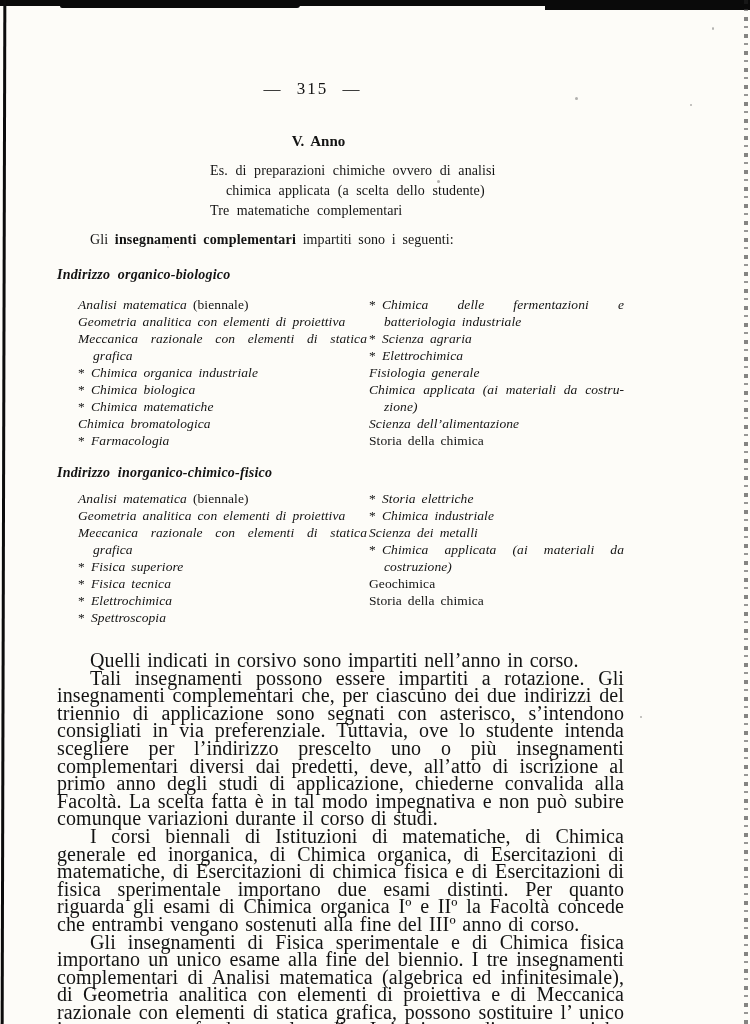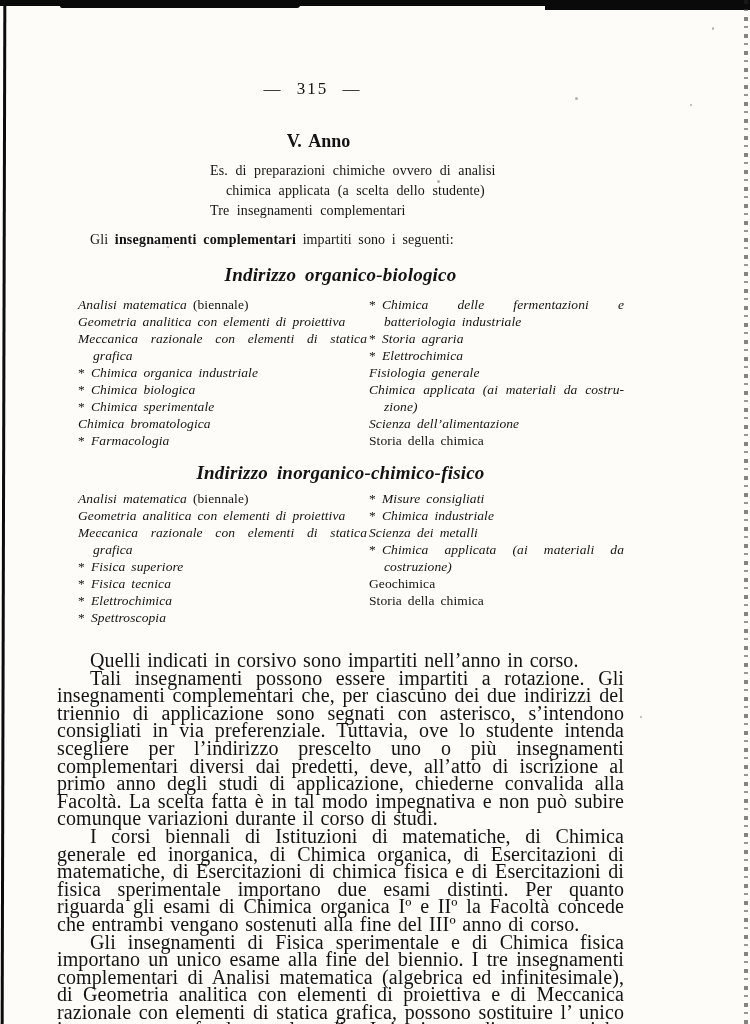--- a/index.html
+++ b/index.html
@@ -27,35 +27,35 @@
     box-sizing:border-box;
     width:682px;height:1024px;
     padding:79px 58px 0 57px;
   }
   .pagenum{
     text-align:center;position:relative;left:-28px;
     font-size:17px;line-height:20px;letter-spacing:2px;word-spacing:8px;
   }
   .anno-heading{
     text-align:center;position:relative;left:-22px;
-    font-weight:bold;font-size:18px;line-height:20px;margin-top:32px;word-spacing:3px;
+    font-weight:bold;font-size:15px;line-height:20px;margin-top:32px;word-spacing:3px;
   }
   .intro{
     margin:10px 0 0 153px;
     font-size:14px;line-height:20px;word-spacing:4px;letter-spacing:.1px;
   }
   .intro .line2{padding-left:16px;}
   .lead{
     margin-top:9px;text-indent:33px;
     font-size:14px;line-height:20px;word-spacing:3px;letter-spacing:.1px;
   }
   .lead b{letter-spacing:.2px;}
   .sec-title{
-    text-align:center;
-    font-style:italic;font-weight:bold;font-size:19px;line-height:18px;
+    text-align:left;
+    font-style:italic;font-weight:bold;font-size:14px;line-height:18px;
     word-spacing:4px;letter-spacing:.2px;
     margin:16px 0 12px 0;
   }
   .sec2 .sec-title{margin-top:15px;margin-bottom:8px;}
   .cols{display:flex;}
   .col-left{box-sizing:border-box;width:310px;padding-left:21px;flex:0 0 310px;}
   .col-right{box-sizing:border-box;flex:1;padding-left:2px;}
   .course{
     font-style:italic;
     font-size:13.5px;line-height:17px;
@@ -93,41 +93,41 @@
 
 <div class="content">
 
   <div class="pagenum">— 315 —</div>
 
   <div class="anno-heading">V. Anno</div>
 
   <div class="intro">
     <div>Es. di preparazioni chimiche ovvero di analisi</div>
     <div class="line2">chimica applicata (a scelta dello studente)</div>
-    <div>Tre insegnamenti complementari</div>
+    <div>Tre matematiche complementari</div>
   </div>
 
   <div class="lead"><span>Gli </span><b>insegnamenti complementari</b><span> impartiti sono i seguenti:</span></div>
 
   <section class="sec1">
     <div class="sec-title">Indirizzo organico-biologico</div>
     <div class="cols">
       <div class="col-left">
           <div class="course"><span>Analisi matematica</span><span class="suffix"> (biennale)</span></div>
           <div class="course"><span>Geometria analitica con elementi di proiettiva</span></div>
           <div class="course"><span>Meccanica razionale con elementi di statica grafica</span></div>
           <div class="course"><span class="ast">*</span><span>Chimica organica industriale</span></div>
           <div class="course"><span class="ast">*</span><span>Chimica biologica</span></div>
-          <div class="course"><span class="ast">*</span><span>Chimica sperimentale</span></div>
+          <div class="course"><span class="ast">*</span><span>Chimica matematiche</span></div>
           <div class="course"><span>Chimica bromatologica</span></div>
           <div class="course"><span class="ast">*</span><span>Farmacologia</span></div>
         </div>
       <div class="col-right">
           <div class="course"><span class="ast">*</span><span>Chimica delle fermentazioni e batteriologia industriale</span></div>
-          <div class="course"><span class="ast">*</span><span>Storia agraria</span></div>
+          <div class="course"><span class="ast">*</span><span>Scienza agraria</span></div>
           <div class="course"><span class="ast">*</span><span>Elettrochimica</span></div>
           <div class="course"><span>Fisiologia generale</span></div>
           <div class="course"><span>Chimica applicata (ai materiali da costru­zione)</span></div>
           <div class="course"><span>Scienza dell’alimentazione</span></div>
           <div class="course roman"><span>Storia della chimica</span></div>
         </div>
     </div>
   </section>
 
   <section class="sec2">
@@ -136,21 +136,21 @@
       <div class="col-left">
           <div class="course"><span>Analisi matematica</span><span class="suffix"> (biennale)</span></div>
           <div class="course"><span>Geometria analitica con elementi di proiettiva</span></div>
           <div class="course"><span>Meccanica razionale con elementi di statica grafica</span></div>
           <div class="course"><span class="ast">*</span><span>Fisica superiore</span></div>
           <div class="course"><span class="ast">*</span><span>Fisica tecnica</span></div>
           <div class="course"><span class="ast">*</span><span>Elettrochimica</span></div>
           <div class="course"><span class="ast">*</span><span>Spettroscopia</span></div>
         </div>
       <div class="col-right">
-          <div class="course"><span class="ast">*</span><span>Misure consigliati</span></div>
+          <div class="course"><span class="ast">*</span><span>Storia elettriche</span></div>
           <div class="course"><span class="ast">*</span><span>Chimica industriale</span></div>
           <div class="course"><span>Scienza dei metalli</span></div>
           <div class="course"><span class="ast">*</span><span>Chimica applicata (ai materiali da costru­zione)</span></div>
           <div class="course roman"><span>Geochimica</span></div>
           <div class="course roman"><span>Storia della chimica</span></div>
         </div>
     </div>
   </section>
 
   <div class="paras">

